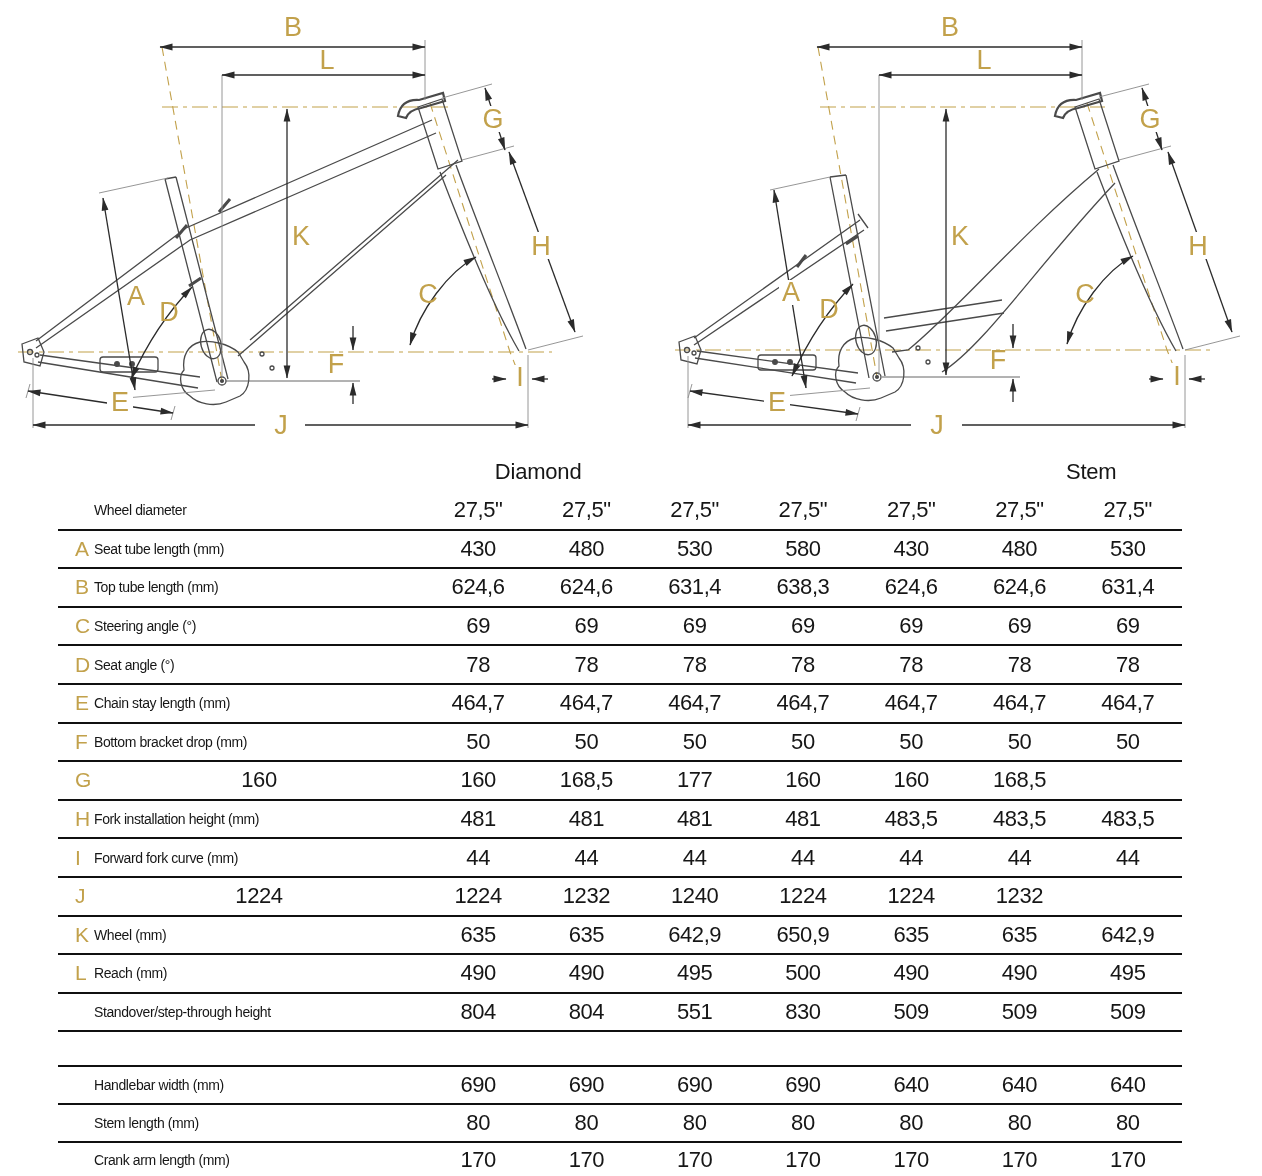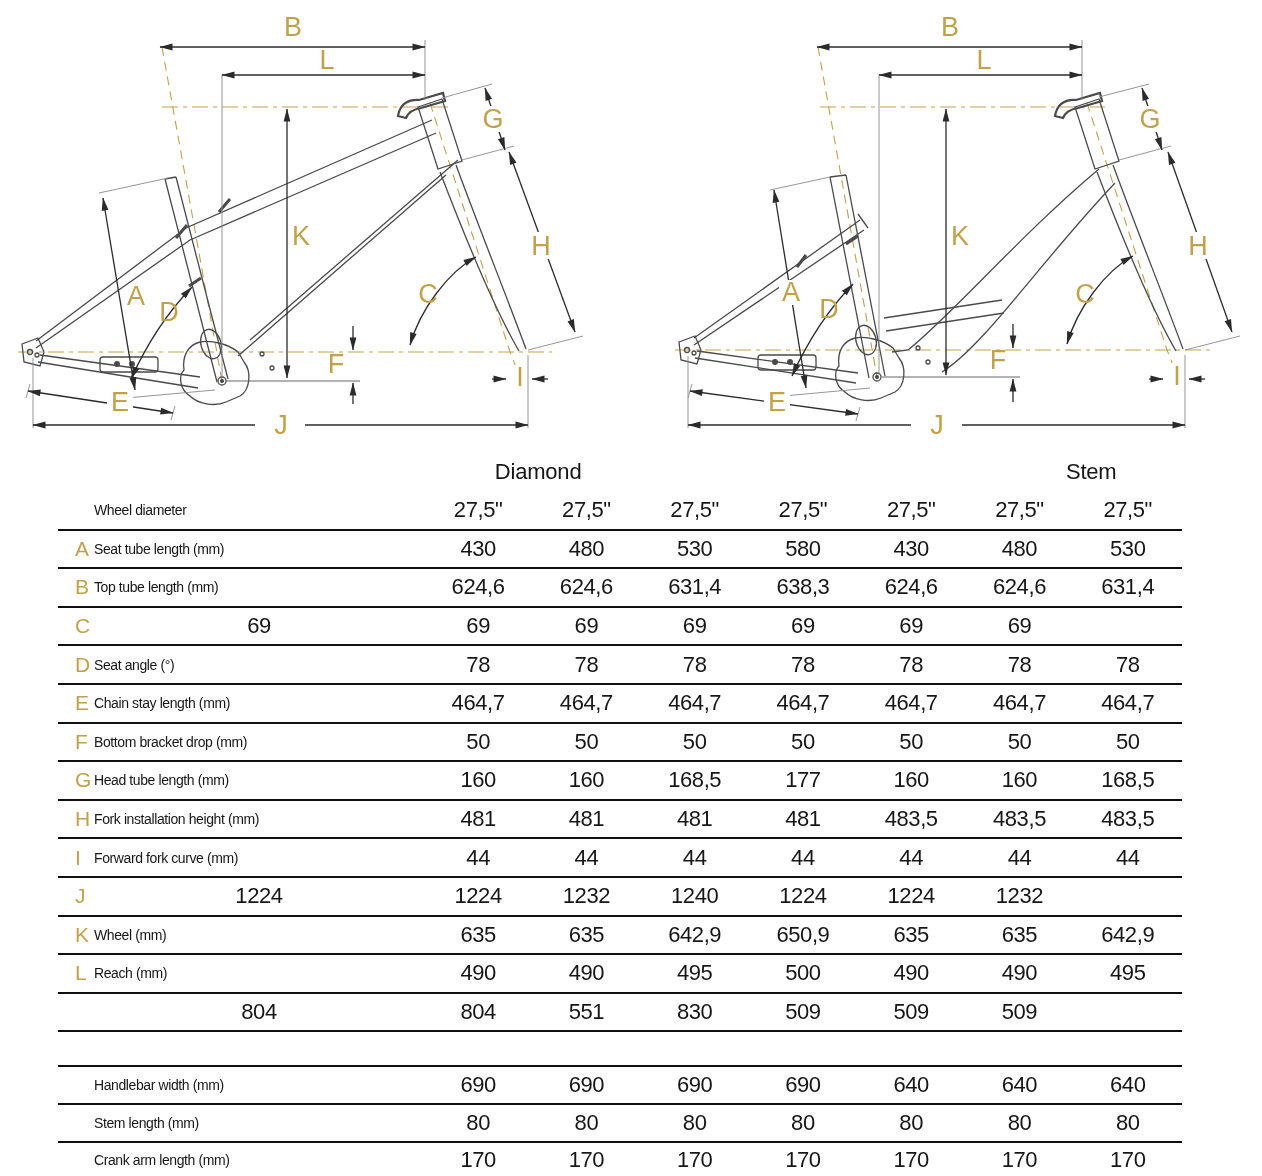--- a/index.html
+++ b/index.html
@@ -237,20 +237,21 @@
         <span class="cellv">624,6</span>
         <span class="cellv">624,6</span>
         <span class="cellv">631,4</span>
         <span class="cellv">638,3</span>
         <span class="cellv">624,6</span>
         <span class="cellv">624,6</span>
         <span class="cellv">631,4</span>
       </div>
       <div class="trow bline data-row">
         <span class="row-letter">C</span>
+        <span class="row-label">Steering angle (°)</span>
         <span class="cellv">69</span>
         <span class="cellv">69</span>
         <span class="cellv">69</span>
         <span class="cellv">69</span>
         <span class="cellv">69</span>
         <span class="cellv">69</span>
         <span class="cellv">69</span>
       </div>
       <div class="trow bline data-row">
         <span class="row-letter">D</span>
@@ -280,21 +281,20 @@
         <span class="cellv">50</span>
         <span class="cellv">50</span>
         <span class="cellv">50</span>
         <span class="cellv">50</span>
         <span class="cellv">50</span>
         <span class="cellv">50</span>
         <span class="cellv">50</span>
       </div>
       <div class="trow bline data-row">
         <span class="row-letter">G</span>
-        <span class="row-label">Head tube length (mm)</span>
         <span class="cellv">160</span>
         <span class="cellv">160</span>
         <span class="cellv">168,5</span>
         <span class="cellv">177</span>
         <span class="cellv">160</span>
         <span class="cellv">160</span>
         <span class="cellv">168,5</span>
       </div>
       <div class="trow bline data-row">
         <span class="row-letter">H</span>
@@ -345,20 +345,21 @@
         <span class="cellv">490</span>
         <span class="cellv">490</span>
         <span class="cellv">495</span>
         <span class="cellv">500</span>
         <span class="cellv">490</span>
         <span class="cellv">490</span>
         <span class="cellv">495</span>
       </div>
       <div class="trow bline data-row">
         <span class="row-letter"></span>
+        <span class="row-label">Standover/step-through height</span>
         <span class="cellv">804</span>
         <span class="cellv">804</span>
         <span class="cellv">551</span>
         <span class="cellv">830</span>
         <span class="cellv">509</span>
         <span class="cellv">509</span>
         <span class="cellv">509</span>
       </div>
     </div>
   <div class="spacer-row"></div>

